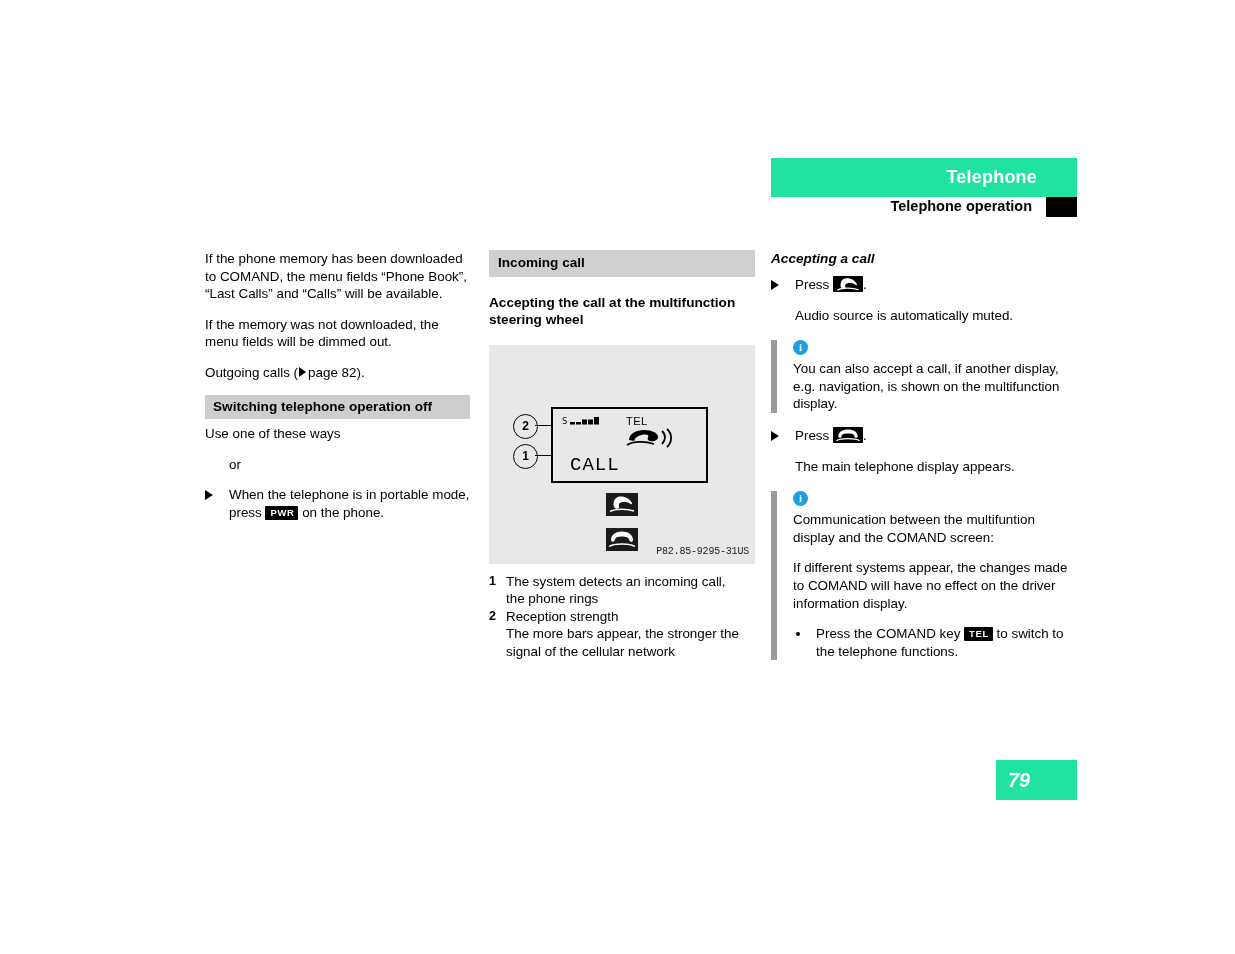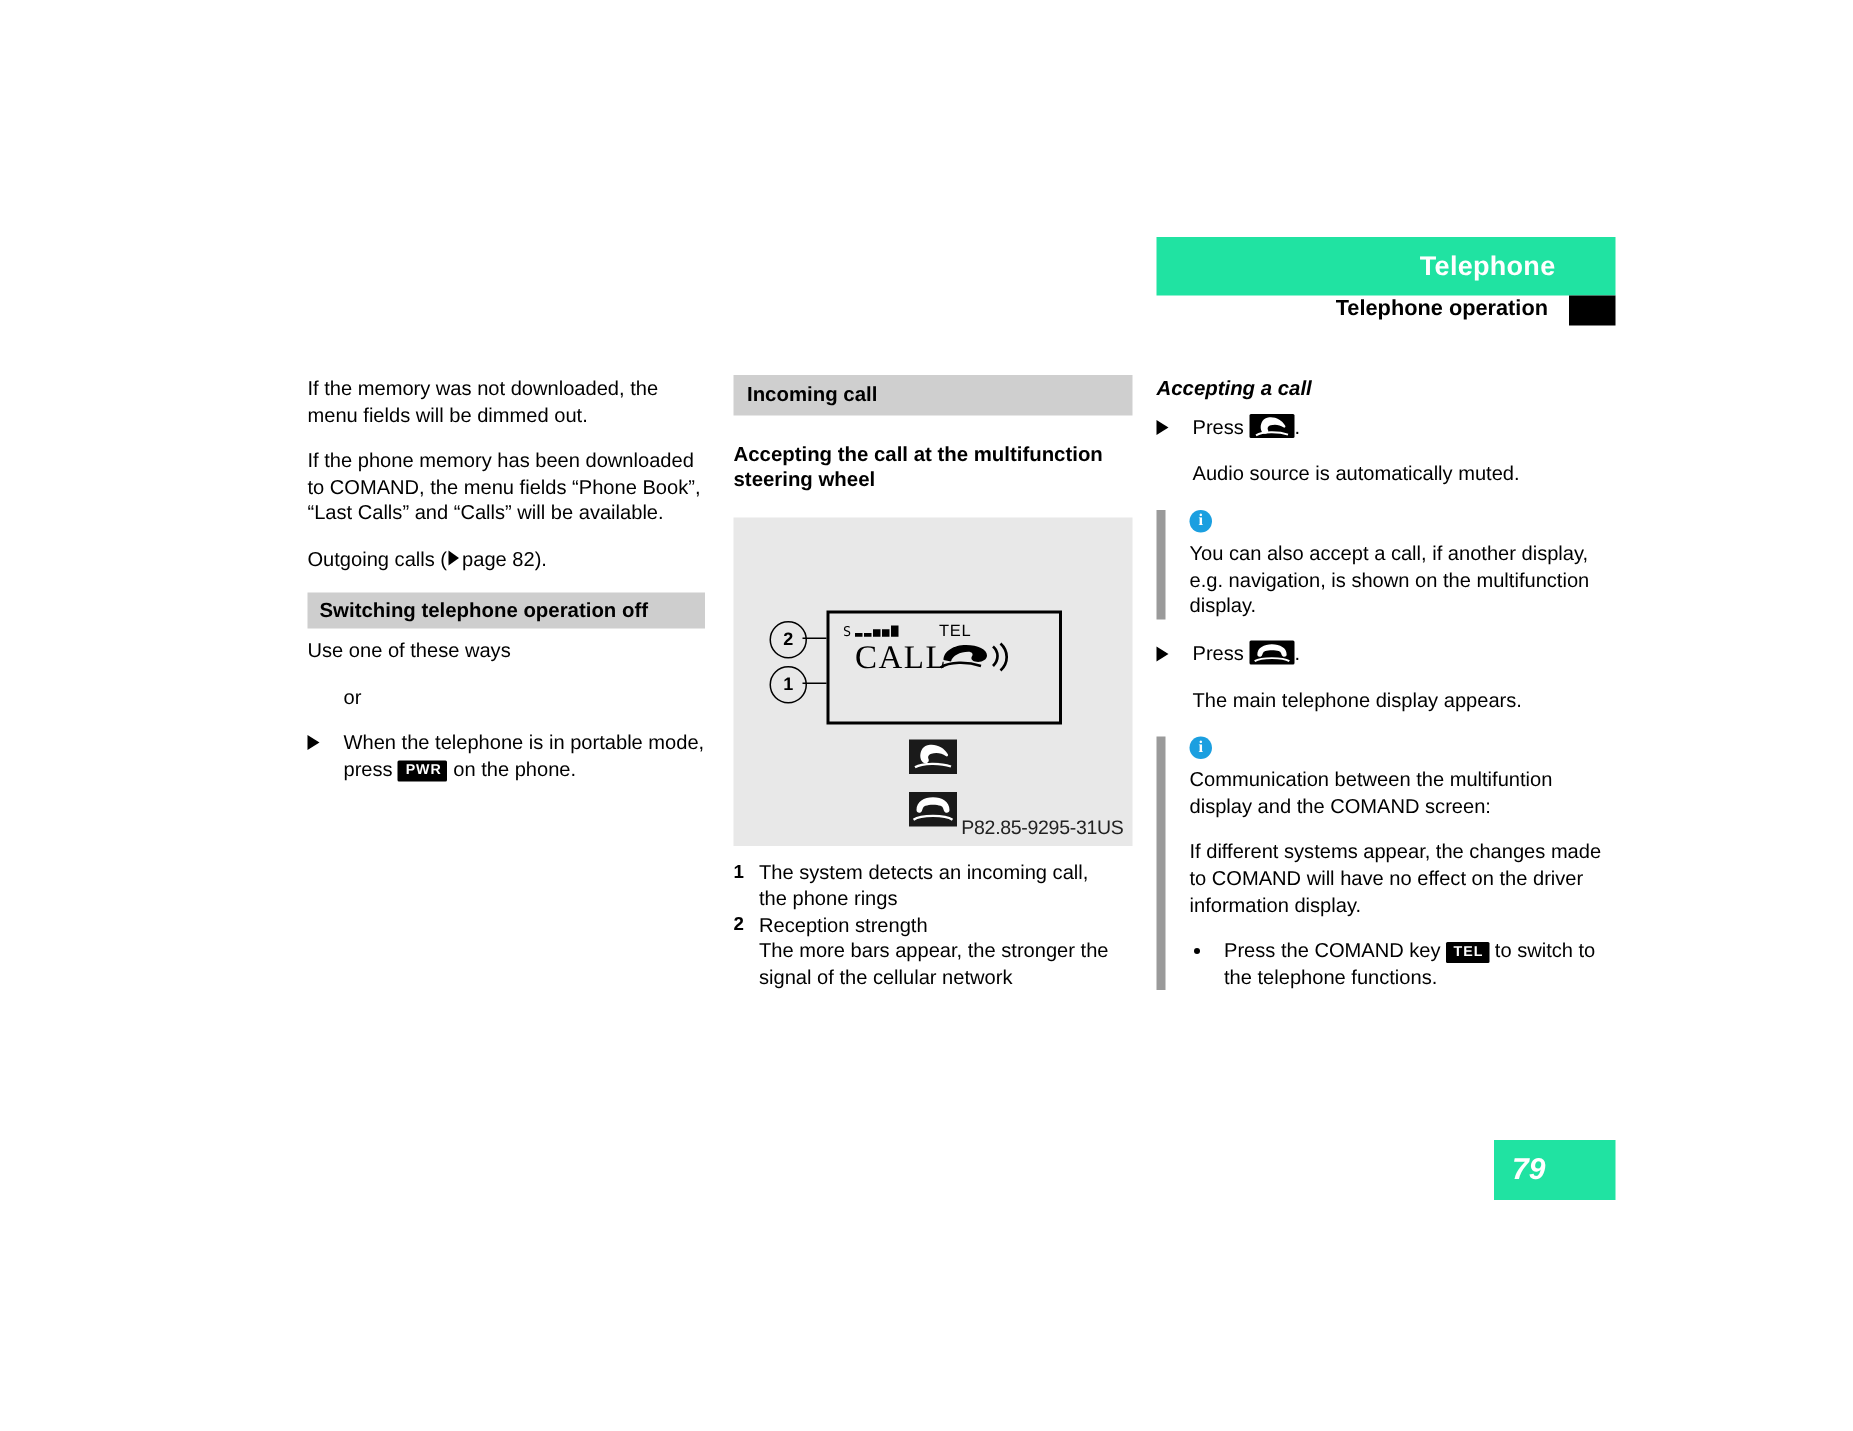--- a/index.html
+++ b/index.html
@@ -213,24 +213,24 @@
   }
   .mfd .tel {
     position: absolute;
     left: 73px; top: 4px;
     font-size: 11px;
     font-family: "Liberation Sans", sans-serif;
     letter-spacing: .5px;
   }
   .mfd .calltxt {
     position: absolute;
-    left: 17px; top: 20px;
-    font-size: 22px;
+    left: 17px; top: 48px;
+    font-size: 19px;
     letter-spacing: 1px;
-    font-family: Liberation Serif, serif;
+    font-family: Liberation Mono, monospace;
   }
   .mfd .ringicon { position: absolute; left: 72px; top: 18px; }
 
   .callout {
     position: absolute;
     width: 23px; height: 23px;
     border-radius: 50%;
     border: 1.6px solid #000;
     background: #e8e8e8;
     text-align: center;
@@ -245,22 +245,22 @@
   }
   .figbtn {
     position: absolute;
     width: 32px; height: 23px;
     background: #1a1a1a;
     left: 117px;
   }
   .figcode {
     position: absolute;
     right: 6px; bottom: 3px;
-    font-size: 13px;
-    font-family: Liberation Sans, sans-serif;
+    font-size: 10px;
+    font-family: Liberation Mono, monospace;
     letter-spacing: -.2px;
     color: #222;
   }
 
   
   .legend { font-size: 13.4px; line-height: 17.6px; }
   .legend .row { position: relative; padding-left: 17px; }
   .legend .num {
     position: absolute; left: 0; top: 0;
     font-weight: bold;
@@ -290,22 +290,22 @@
 
   <div class="header-bar">
     <div class="header-title">Telephone</div>
   </div>
   <div class="header-sub-row">
     <div class="header-sub">Telephone operation</div>
     <div class="header-tab"></div>
   </div>
 
   <div class="col col-left">
+    <p>If the phone memory has been downloaded to COMAND, the menu fields “Phone Book”, “Last Calls” and “Calls” will be available.</p>
     <p>If the memory was not downloaded, the menu fields will be dimmed out.</p>
-    <p>If the phone memory has been downloaded to COMAND, the menu fields “Phone Book”, “Last Calls” and “Calls” will be available.</p>
     <p><span>Outgoing calls (</span><span class="pref"></span><span>page 82</span><span>).</span></p>
 
     <div class="sec-head">Switching telephone operation off</div>
     <p>Use one of these ways</p>
 
 
     <div class="indent"><span>or</span></div>
 
     <div class="step">
       <span class="tri"></span>

